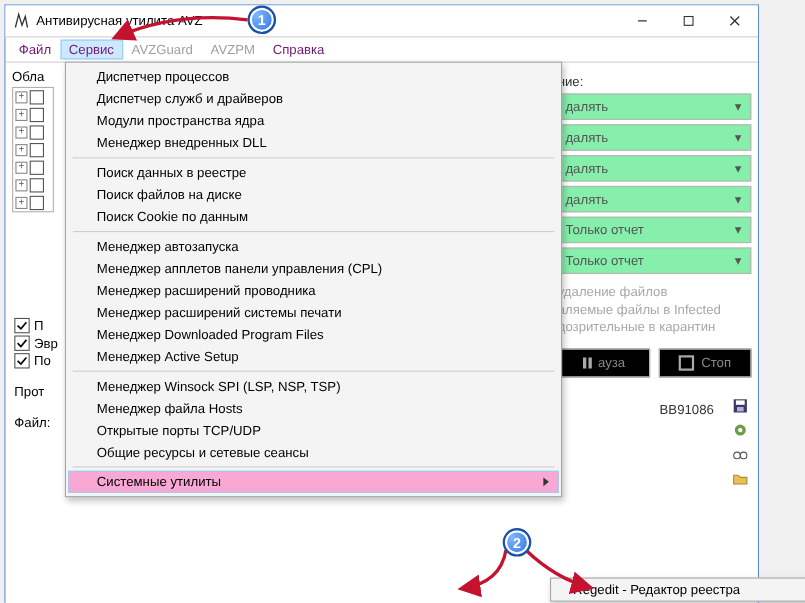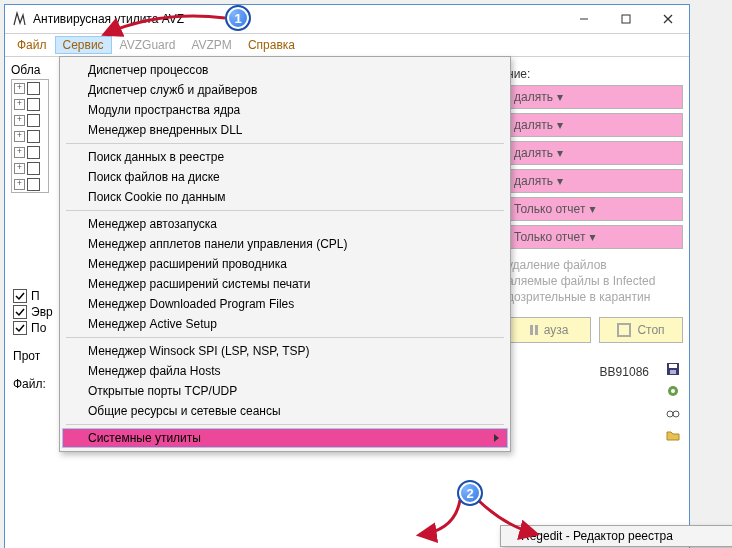--- a/index.html
+++ b/index.html
@@ -53,21 +53,21 @@
   .menubar {
     height: 22px;
     display: flex;
     align-items: center;
     padding: 0 4px;
     border-bottom: 1px solid #d0d0d0;
     gap: 0;
   }
   .menubar .mitem {
     padding: 2px 8px;
-    color: #a16207;
+    color: #701a75;
   }
   .menubar .mitem.disabled { color:#9f9f9f;}
   .menubar .mitem.open {
     background:#cde8ff;
     border:1px solid #99ccf3;
     padding:1px 7px;
   }
 
   
   .bg-left {
@@ -92,29 +92,29 @@
 
   .prot-label {position:absolute; left:8px; top:344px;}
   .file-label {position:absolute; left:8px; top:372px;}
 
   
   .right-col {
     position:absolute; right:6px; top:62px; width:176px;
   }
   .right-col .lbl { margin-bottom:4px; color:#333;}
   .combo {
-    height:22px; border:1px solid #b5b5b5; background:#f9a8d4;
-    display:flex; align-items:center; 
+    height:22px; border:1px solid #b5b5b5; background:#86efac;
+    display:flex; align-items:center; justify-content:space-between;
     padding:0 4px 0 6px; margin-bottom:4px; color:#555;
   }
   .combo .arrow { width:14px; text-align:center; color:#555;}
   .gray-note { color:#a8a8a8; margin-top:8px; line-height:16px;}
   .btnrow { display:flex; gap:8px; margin-top:12px;}
   .btn {
-    flex:1; height:24px; border:1px solid #b5b5b5; background:#fef9c3;
+    flex:1; height:24px; border:1px solid #b5b5b5; background:#000000;
     display:flex; align-items:center; justify-content:center; gap:6px; color:#888;
   }
   .btn .sqicon{width:10px;height:10px;border:2px solid #aaa;}
   .code-line {
     position:absolute; right:40px; top:360px; color:#333;
   }
   .side-icons {
     position:absolute; right:8px; top:356px; display:flex; flex-direction:column; gap:6px; align-items:center;
   }
   .side-icons .ico{width:16px;height:16px;display:flex;align-items:center;justify-content:center;}
@@ -130,21 +130,21 @@
     padding:3px 2px;
   }
   .dropdown .ditem {
     height:20px;
     display:flex; align-items:center;
     padding:0 20px 0 26px;
     color:#000;
     position:relative;
   }
   .dropdown .ditem.hover {
-    background:#ec4899;
+    background:#f9a8d4;
     border:1px solid #99ccf3;
     padding:0 19px 0 25px;
     height:18px;
   }
   .dropdown .ditem .subarrow {
     position:absolute; right:8px; top:50%; transform:translateY(-50%);
     width:0;height:0;border-top:4px solid transparent;border-bottom:4px solid transparent;border-left:5px solid #333;
   }
   .dropdown hr {
     border:none; border-top:1px solid #cfcfcf; margin:3px 4px;

